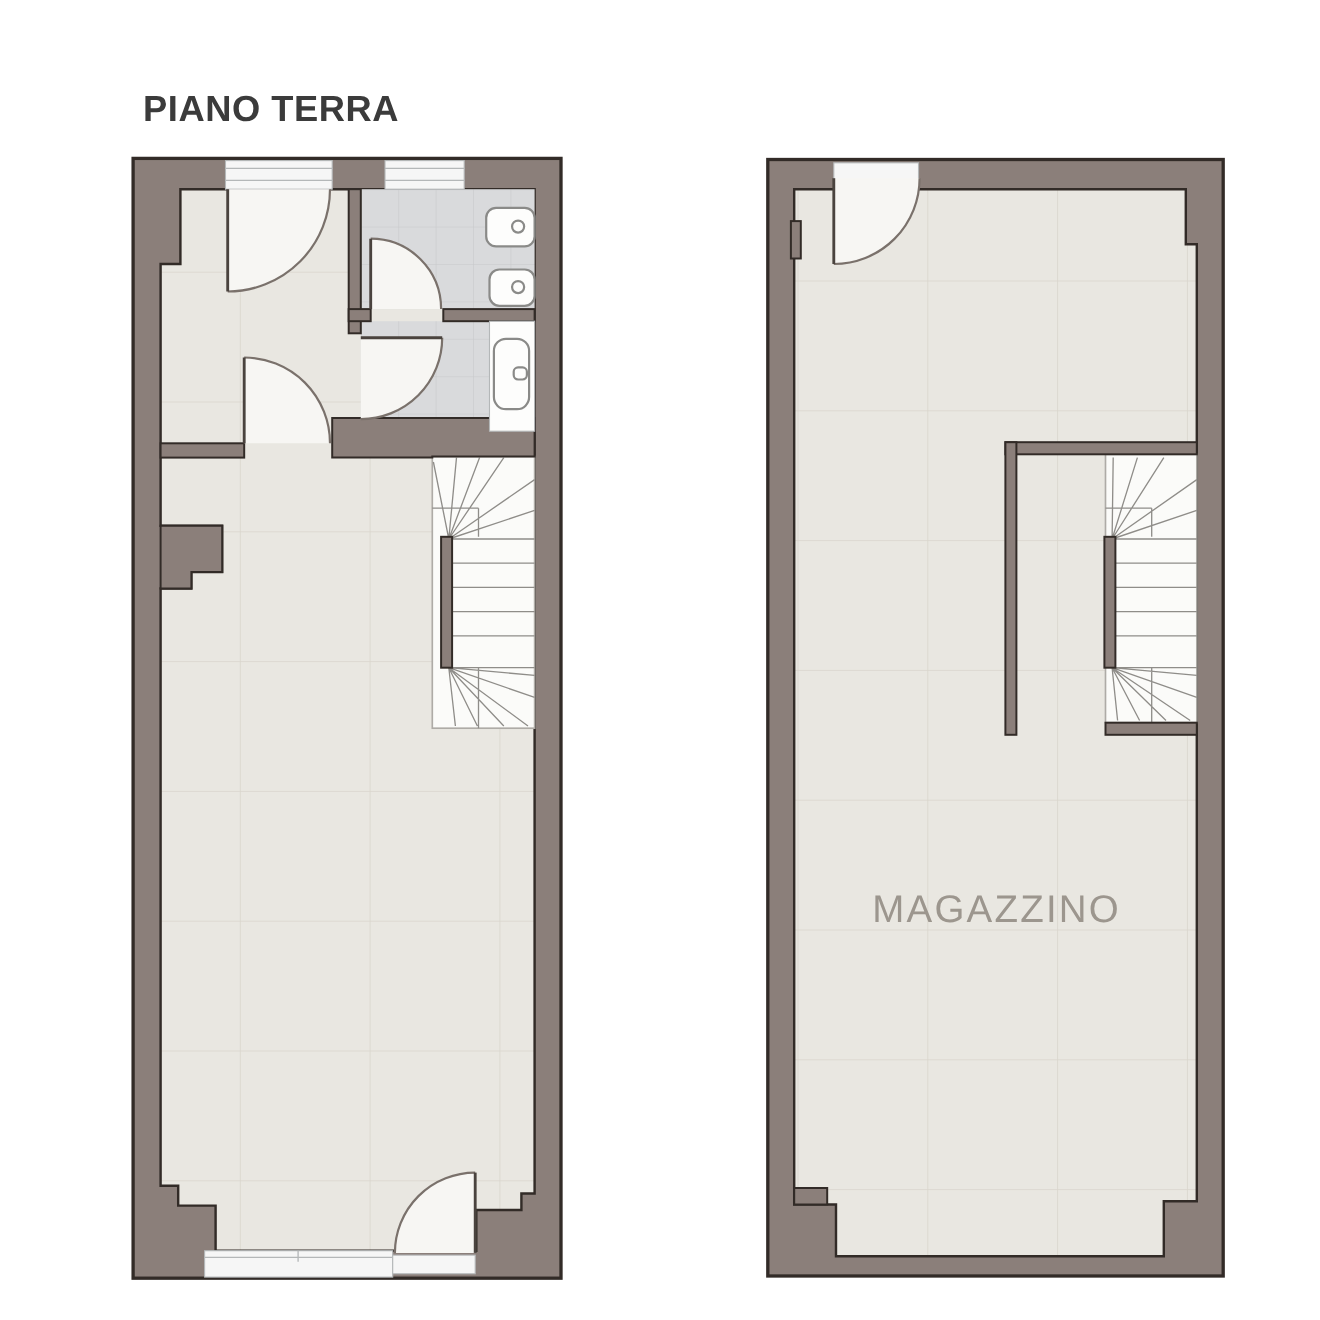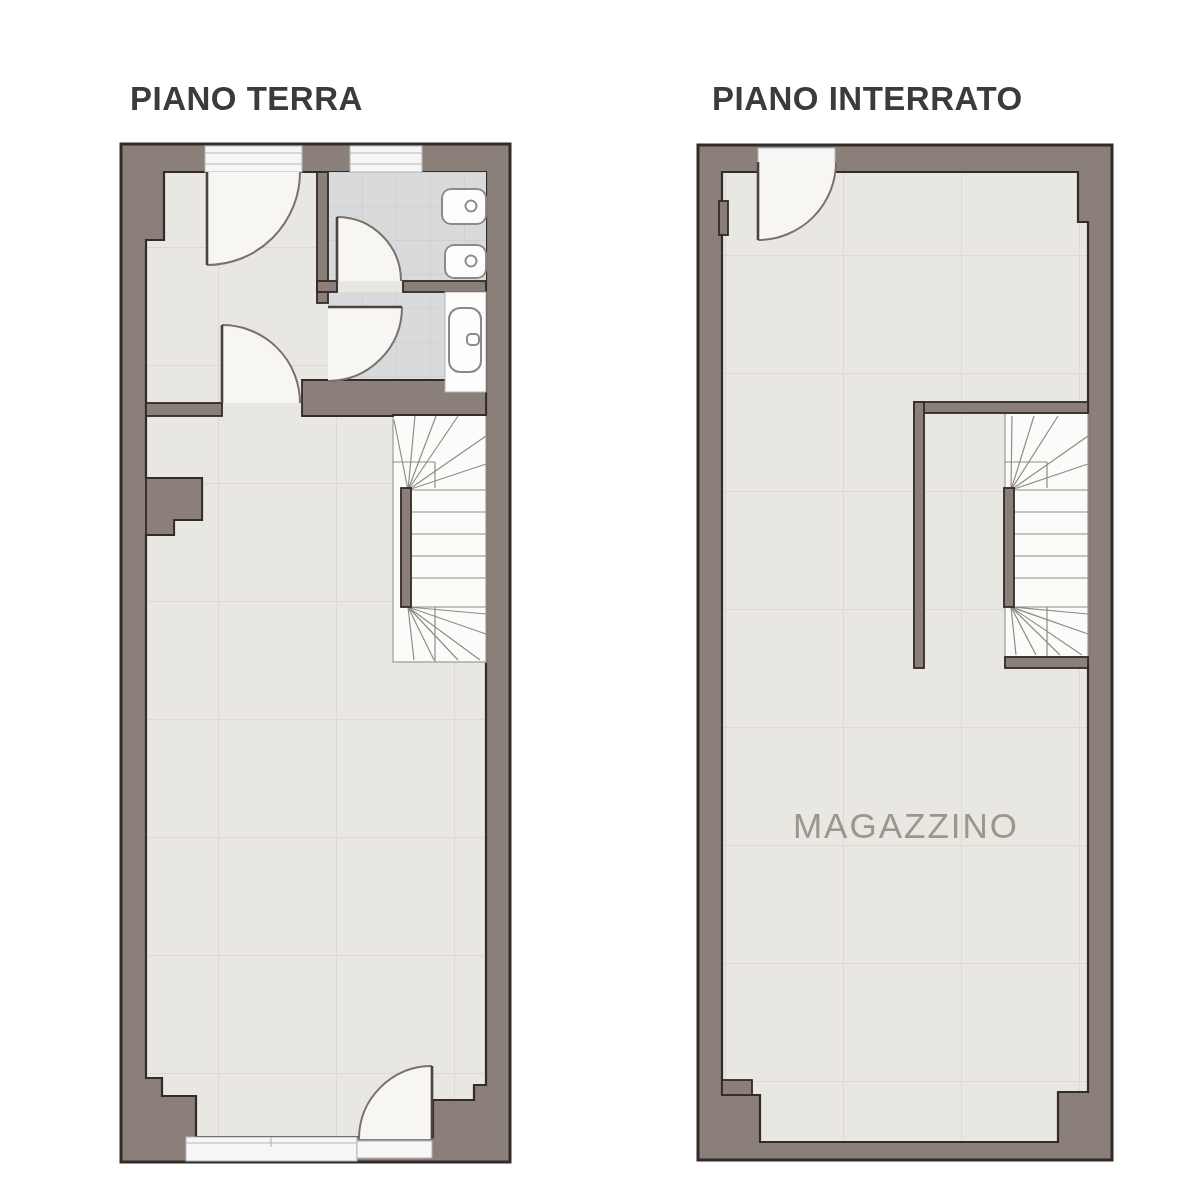--- a/index.html
+++ b/index.html
@@ -35,21 +35,20 @@
   .niche{fill:var(--fixture-fill);stroke:var(--window-line);stroke-width:1;}
   .room-label-text{fill:var(--room-label);font-family:"Liberation Sans",sans-serif;
                    font-size:35px;letter-spacing:2px;}
 </style>
 </head>
 <body>
 
 <div id="canvas">
 
   <div id="title-terra" class="plan-title">PIANO TERRA</div>
-  <div id="title-interrato" class="plan-title">PIANO INTERRATO</div>
 
   <svg width="1200" height="1200" viewBox="0 0 1200 1200">
     <defs>
       <pattern id="tileL1" patternUnits="userSpaceOnUse" x="100" y="11" width="118" height="118">
         <rect width="118" height="118" class="pt-floor"></rect>
         <path d="M0,0 H118 M0,0 V118" class="pt-floor-line"></path>
       </pattern>
       <pattern id="tileL2" patternUnits="userSpaceOnUse" x="17" y="19" width="118" height="118">
         <rect width="118" height="118" class="pt-floor"></rect>
         <path d="M0,0 H118 M0,0 V118" class="pt-floor-line"></path>

